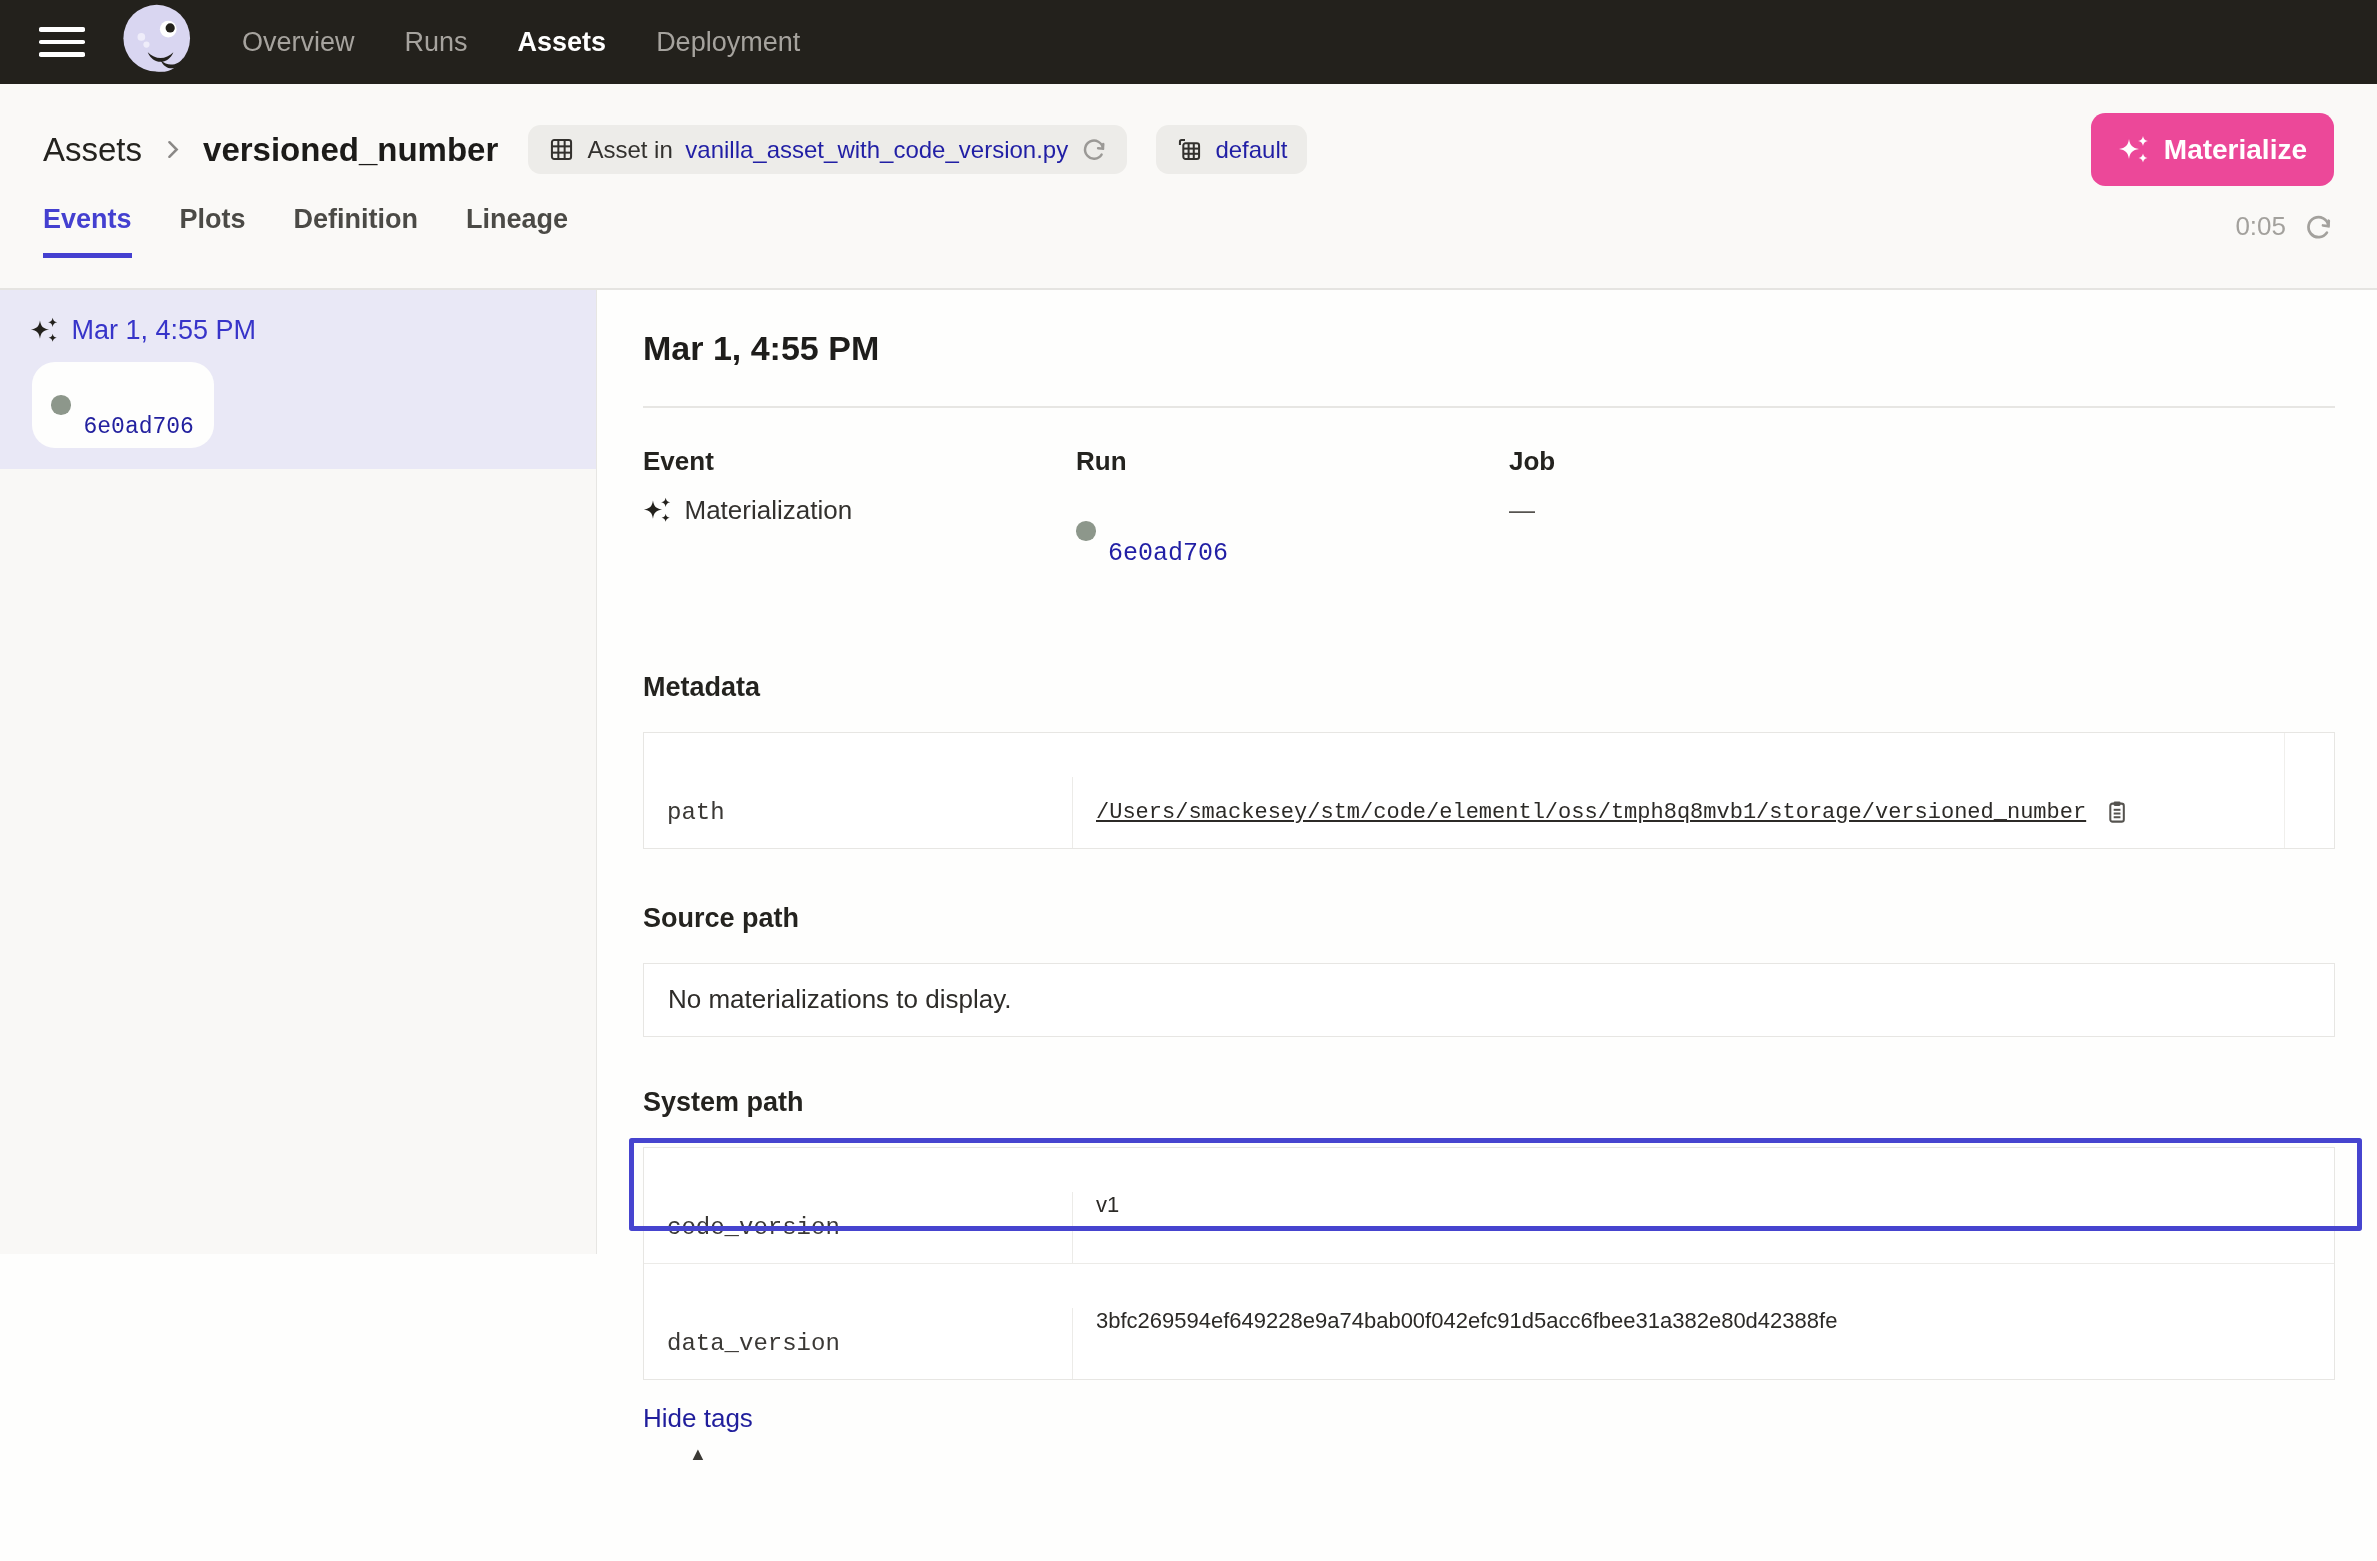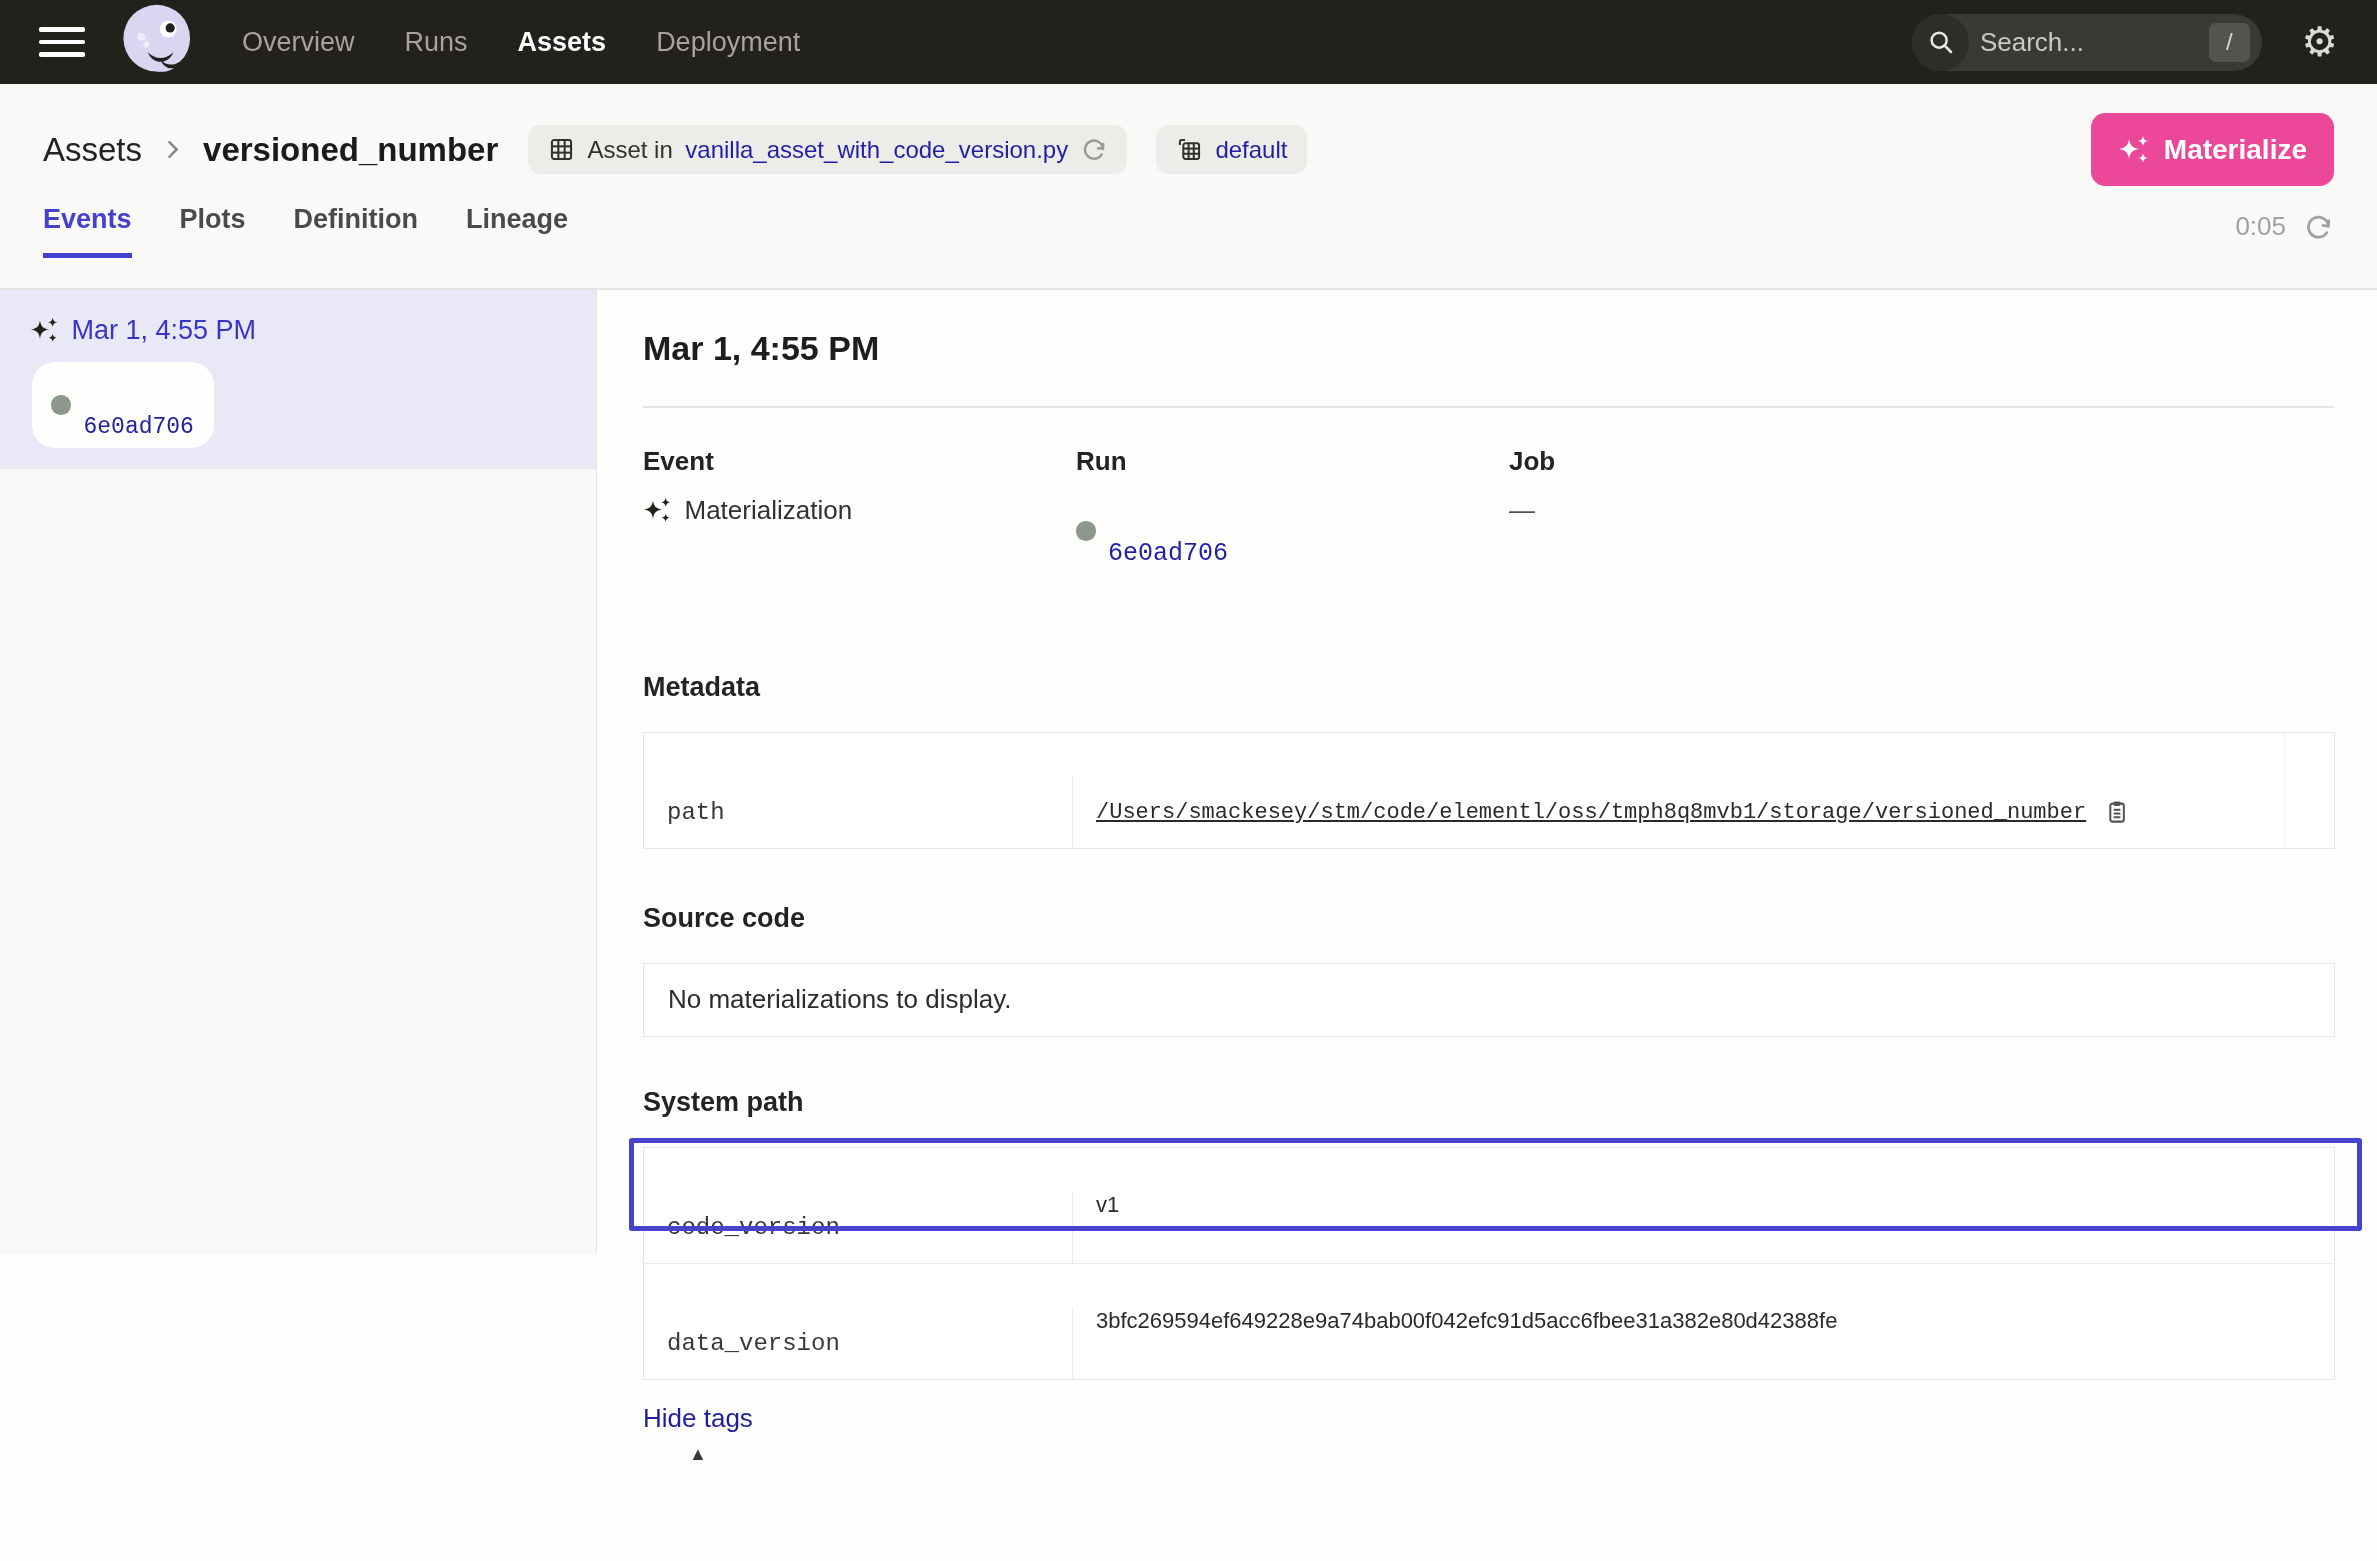--- a/index.html
+++ b/index.html
@@ -100,33 +100,20 @@
       <circle cx="19" cy="28" r="3" fill="#EFEDFA"></circle>
       <circle cx="23" cy="34" r="2.4" fill="#EFEDFA"></circle>
     </svg>
   </div>
   <div class="nav-links">
     <span class="nav-link">Overview</span>
     <span class="nav-link">Runs</span>
     <span class="nav-link active">Assets</span>
     <span class="nav-link">Deployment</span>
   </div>
-  <div class="topnav-right">
-    <div class="search-pill">
-      <span class="search-circle">
-        <svg viewBox="0 0 24 24" width="30" height="30" fill="none" stroke="#E8E6E3" stroke-width="2" stroke-linecap="round">
-          <circle cx="10.5" cy="10.5" r="6"></circle>
-            <line x1="15" y1="15" x2="20" y2="20"></line>
-        </svg>
-      </span>
-      <span class="search-text">Search...</span>
-      <span class="slash-key">/</span>
-    </div>
-    <span class="gear">⚙</span>
-  </div>
 </div>
 
 <div class="header">
   <div class="breadcrumb-row">
     <span class="crumb-root">Assets</span>
     <span class="crumb-sep">
       <svg viewBox="0 0 24 24" width="25" height="25" fill="none" stroke="#8A8886" stroke-width="2.4" stroke-linecap="round">
           <polyline points="9,5 16,12 9,19"></polyline>
         </svg>
     </span>
@@ -247,21 +234,21 @@
               <rect x="9.5" y="3" width="6" height="4" rx="1" fill="#55534F" stroke="none"></rect>
               <line x1="9.5" y1="10.5" x2="15.5" y2="10.5"></line>
               <line x1="9.5" y1="13.8" x2="15.5" y2="13.8"></line>
               <line x1="9.5" y1="17.1" x2="15.5" y2="17.1"></line>
             </svg>
         </div>
         <div class="kv-end"></div>
       </div>
     </div>
 
-    <div class="section-heading source-heading">Source code</div>
+    <div class="section-heading source-heading">Source path</div>
     <div class="empty-box">No materializations to display.</div>
 
     <div class="section-heading systags-heading">System path</div>
     <div class="systags-wrap">
       <div class="highlight-box"></div>
       <div class="kv-table">
         <div class="kv-row">
           <div class="kv-key mono">code_version</div>
           <div class="kv-value">v1</div>
         </div>

